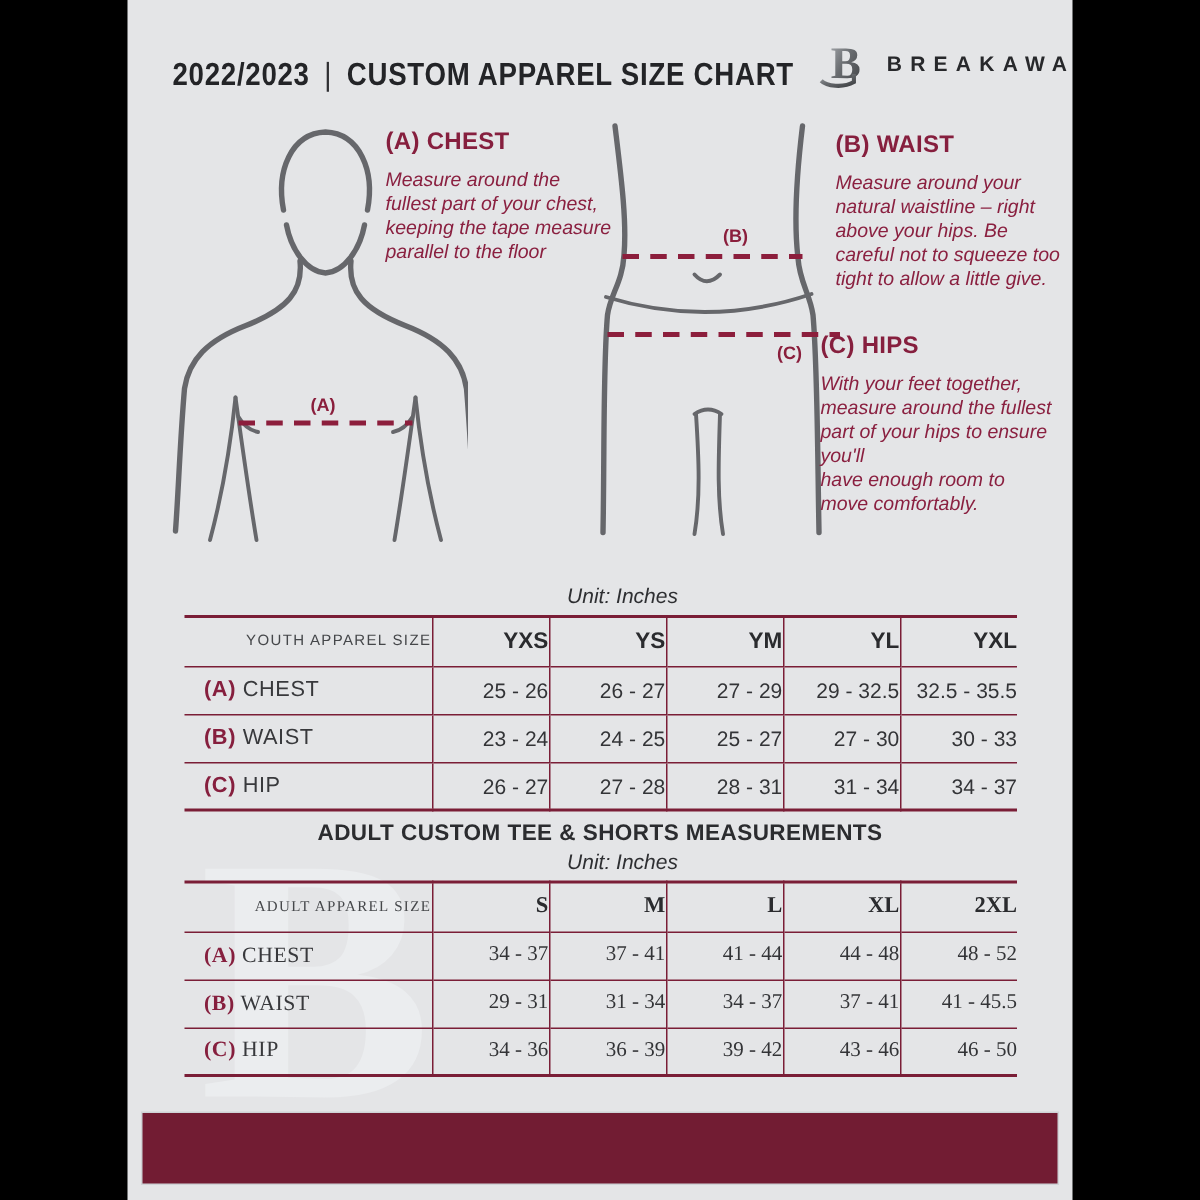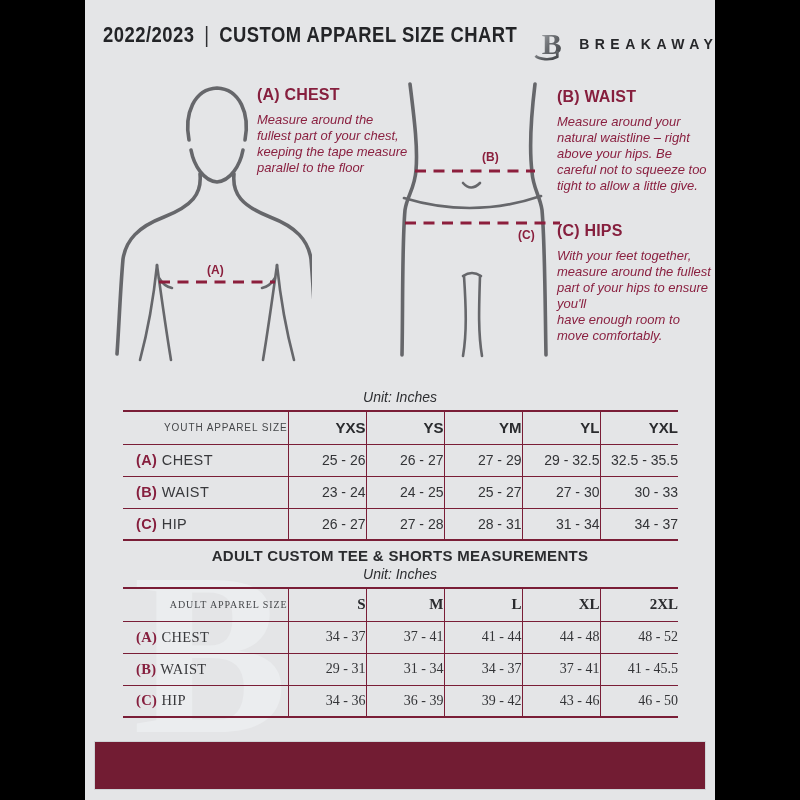--- a/index.html
+++ b/index.html
@@ -8,46 +8,46 @@
   .stage { position:relative; width:800px; height:800px; background:#000; }
   .page { position:absolute; left:85px; top:0; width:630px; height:800px;
           background:#e4e5e7; overflow:hidden; }
 
   
   .watermark { position:absolute; left:48px; top:538px; font-size:232px; line-height:1;
                font-weight:700; font-family:"Liberation Serif", serif;
                color:#ebedef; z-index:0; letter-spacing:-6px; }
 
   
-  .doc-header { position:absolute; left:18px; top:24px; width:570px; height:38px;
-                display:flex; align-items:flex-start; justify-content:space-between; z-index:2; }
+  .doc-header { position:absolute; left:30px; top:24px; width:570px; height:38px;
+                display:flex; align-items:flex-end; justify-content:space-between; z-index:2; }
   .doc-title { font-weight:700; font-size:19px; color:#232427; letter-spacing:.5px;
                transform:scaleX(.97) scaleY(1.12); transform-origin:left center; white-space:nowrap; }
   .doc-title .divider { margin:0 10px; font-weight:400; color:#2e2f32; }
   .brand { display:flex; align-items:center; gap:9px; }
   .brand-name { font-weight:700; font-size:14px; letter-spacing:5.5px; color:#27282b; }
 
   
   .guide-block { position:absolute; z-index:2; }
   .guide-heading { font-weight:700; font-size:16px; color:#861f3e; letter-spacing:.2px; margin-bottom:8px; }
   .guide-body { font-style:italic; font-size:13px; line-height:16px; color:#8a2040; white-space:pre-line; }
   #guide-chest { left:172px; top:86px;  width:152px; }
   #guide-waist { left:472px; top:88px;  width:152px; }
-  #guide-hips  { left:472px; top:222px; width:158px; }
+  #guide-hips  { left:462px; top:222px; width:158px; }
 
   
   .figure { position:absolute; z-index:1; }
   #fig-upper { left:27px;  top:82px; width:200px; height:280px; }
   #fig-lower { left:300px; top:82px; width:180px; height:280px; }
   .marker-label { position:absolute; font-weight:700; font-size:12px; color:#8a1e3c; z-index:2; }
 
   
   .table-title { position:absolute; left:0; width:630px; text-align:center;
                  font-weight:700; font-size:15px; color:#2b2c2f; letter-spacing:.3px; z-index:2; }
-  .table-unit  { position:absolute; left:0; width:630px; text-align:center;
+  .table-unit  { position:absolute; left:15px; width:630px; text-align:center;
                  font-style:italic; font-size:14px; color:#2e2f32; z-index:2; }
   .size-table { position:absolute; left:38px; width:555px; border-collapse:collapse;
                 table-layout:fixed; z-index:2; }
   .size-table { border-top:2.5px solid #7a1e37; border-bottom:2.5px solid #7a1e37; }
   .size-table th, .size-table td { border-left:1.5px solid #7a1e37; text-align:right;
                 font-weight:400; padding:0; }
   .size-table th:first-child, .size-table td:first-child { border-left:none; }
   .size-table tbody tr { border-top:1.5px solid #7a1e37; }
   .size-table thead tr { height:33px; }
   .size-table tbody tr { height:32px; }

